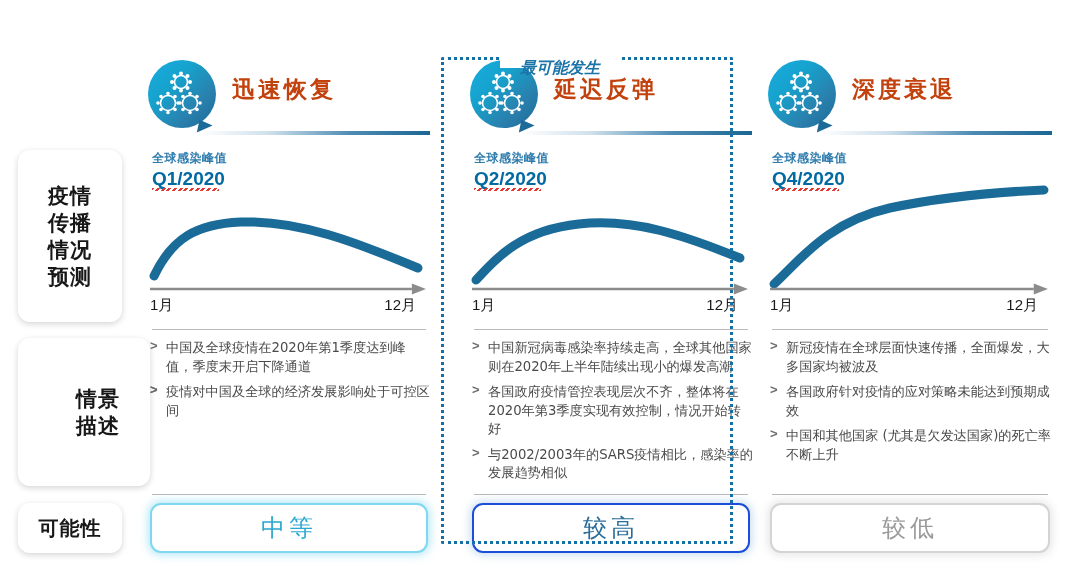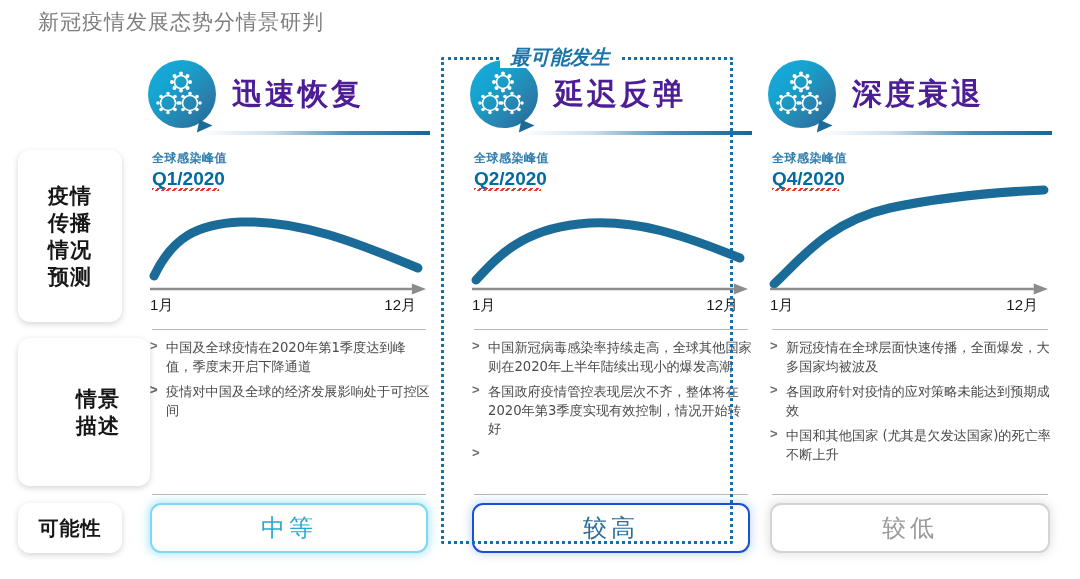--- a/index.html
+++ b/index.html
@@ -29,43 +29,43 @@
   .highlight-frame{
     position:absolute;left:441px;top:57px;width:292px;height:487px;
     border:3px dotted #1570a8;border-radius:2px;box-sizing:border-box;
     pointer-events:none;
   }
   .highlight-frame-mask{
     position:absolute;left:500px;top:48px;width:120px;height:20px;
     background:#ffffff;
   }
   .highlight-label{
-    position:absolute;left:500px;top:44px;width:120px;
-    text-align:center;font-size:20px;font-style:italic;font-weight:bold;
+    position:absolute;left:500px;top:58px;width:120px;
+    text-align:center;font-size:16px;font-style:italic;font-weight:bold;
     color:#1b74a8;white-space:nowrap;
     font-family:"DejaVu Serif","Liberation Serif",serif;
   }
 
   
   .scn-head{position:absolute;top:58px;left:0;width:100%;height:88px;}
   .bubble{
     position:absolute;left:8px;top:2px;width:68px;height:68px;
     border-radius:50%;
     background:linear-gradient(135deg,#19ade0 0%,#16a2cd 35%,#2a80ad 70%,#1b6897 100%);
   }
   .bubble:after{
     content:"";position:absolute;right:4px;bottom:-6px;
     width:0;height:0;border-left:14px solid #1c6a98;
     border-bottom:10px solid transparent;border-top:3px solid transparent;
     transform:rotate(12deg);
   }
   .bubble svg{position:absolute;inset:0;}
   .scn-title{
     position:absolute;left:92px;top:16px;
-    font-size:30px;font-weight:bold;color:#4c1d95;letter-spacing:3px;
+    font-size:23px;font-weight:bold;color:#c2410c;letter-spacing:3px;
     font-family:"DejaVu Serif","Liberation Serif",serif;white-space:nowrap;
   }
   .title-rule{
     position:absolute;left:60px;top:73px;right:8px;height:4px;
     background:linear-gradient(to right,#ffffff 0%,#cfe0ec 30%,#4f8cb4 65%,#1a6693 100%);
   }
 
   
   .row1{position:absolute;top:150px;left:8px;right:8px;height:170px;}
   .peak-label{
@@ -128,21 +128,20 @@
   .lbl-1{top:150px;height:172px;}
   .lbl-2{top:338px;height:148px;padding-left:28px;}
   .lbl-3{top:503px;height:50px;}
   .lbl-3 .t{font-size:20px;}
 </style>
 </head>
 <body>
 
 <div class="page">
 
-  <div class="page-title">新冠疫情发展态势分情景研判</div>
 
   <div class="col col-label">
     <div class="lbl-card lbl-1">
       <div class="t">疫情<br>传播<br>情况<br>预测</div>
     </div>
     <div class="lbl-card lbl-2">
       <div class="t">情景<br>描述</div>
     </div>
     <div class="lbl-card lbl-3">
       <div class="t">可能性</div>
@@ -296,20 +295,21 @@
       <div class="bullet">
         <span class="gt">&gt;</span>
         <span class="tx">中国新冠病毒感染率持续走高，全球其他国家则在2020年上半年陆续出现小的爆发高潮</span>
       </div>
       <div class="bullet">
         <span class="gt">&gt;</span>
         <span class="tx">各国政府疫情管控表现层次不齐，整体将在2020年第3季度实现有效控制，情况开始转好</span>
       </div>
       <div class="bullet">
         <span class="gt">&gt;</span>
+        <span class="tx">与2002/2003年的SARS疫情相比，感染率的发展趋势相似</span>
       </div>
     </div>
 
     <div class="sep sep-r2"></div>
 
     <div class="row3">
       <div class="like-box like-high">较高</div>
     </div>
   </div>
 

